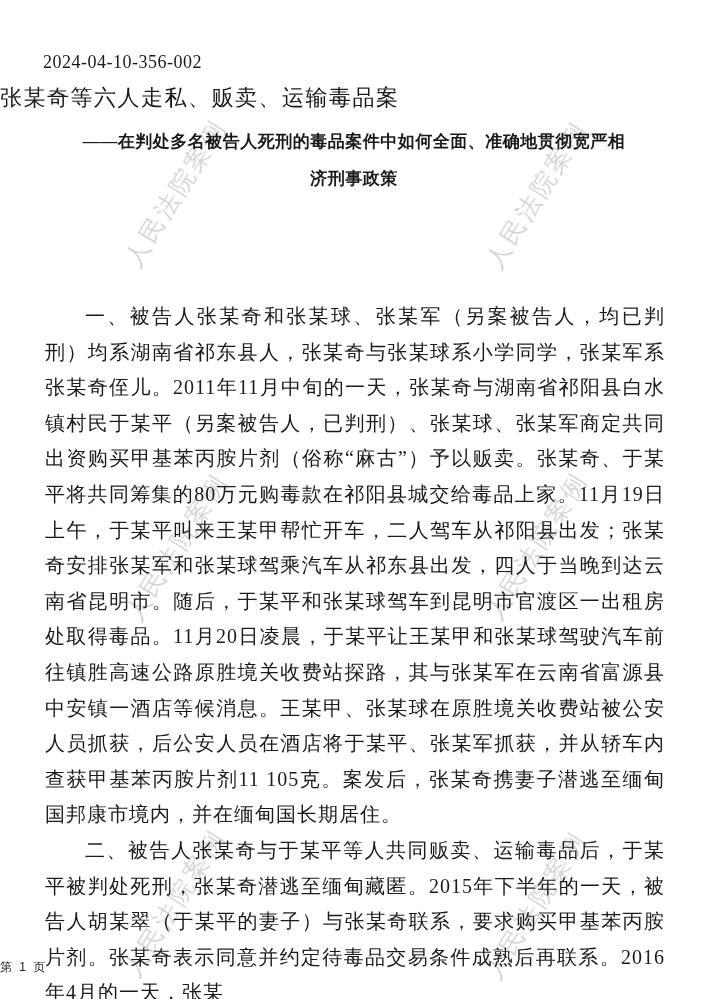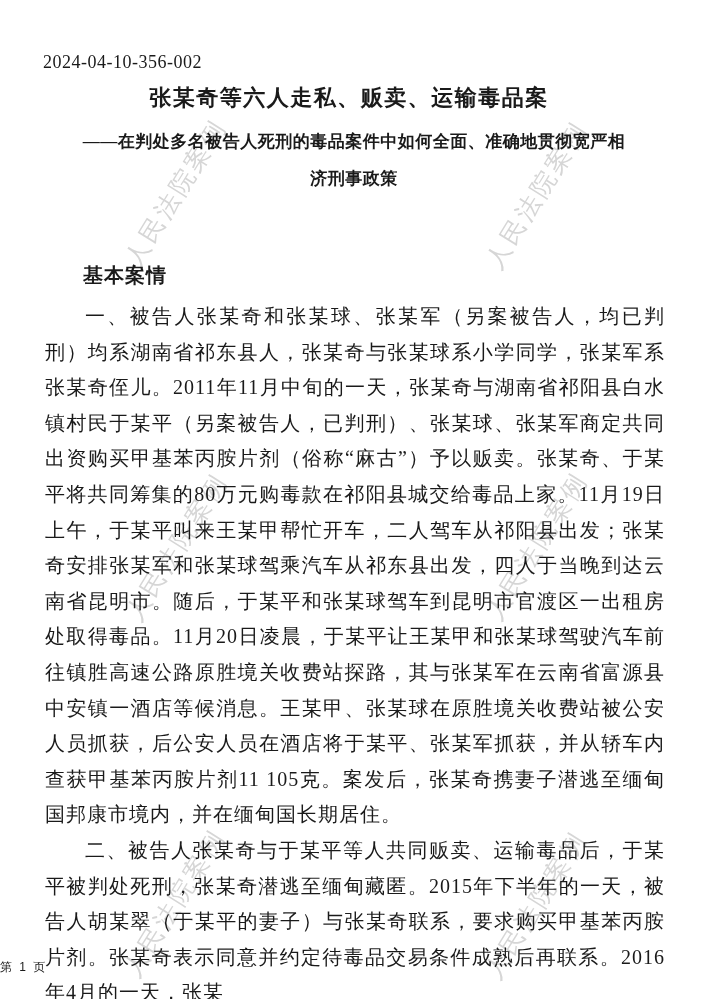--- a/index.html
+++ b/index.html
@@ -38,23 +38,23 @@
   .doc-number {
     position: absolute;
     left: 43px; top: 52px;
     font-size: 18px;
     letter-spacing: 0.5px;
   }
   .case-title {
     position: absolute;
     left: 0; right: 8px; top: 83px;
     margin: 0;
-    text-align: center;
+    text-align: left;
     font-size: 22px;
-    font-weight: bold;
+    font-weight: normal;
     letter-spacing: 1.5px;
   }
   .case-subtitle {
     position: absolute;
     left: 79px; right: 77px; top: 123px;
     text-align: center;
     font-size: 17px;
     line-height: 37px;
     font-weight: 600;
     letter-spacing: 0.5px;
@@ -122,21 +122,20 @@
     <span class="wm wm6" style="color: rgb(214, 214, 214);">人民法院案例</span>
   </div>
 
   <div class="doc-number">2024-04-10-356-002</div>
 
   <h1 class="case-title">张某奇等六人走私、贩卖、运输毒品案</h1>
 
   <div class="case-subtitle">——在判处多名被告人死刑的毒品案件中如何全面、准确地贯彻宽严相济刑事政策</div>
 
 
-  <h2 class="section-heading">基本案情</h2>
 
   <div class="body-text">
     <p class="para">一、被告人张某奇和张某球、张某军（另案被告人，均已判刑）均系湖南省祁东县人，张某奇与张某球系小学同学，张某军系张某奇侄儿。2011年11月中旬的一天，张某奇与湖南省祁阳县白水镇村民于某平（另案被告人，已判刑）、张某球、张某军商定共同出资购买甲基苯丙胺片剂（俗称“麻古”）予以贩卖。张某奇、于某平将共同筹集的80万元购毒款在祁阳县城交给毒品上家。11月19日上午，于某平叫来王某甲帮忙开车，二人驾车从祁阳县出发；张某奇安排张某军和张某球驾乘汽车从祁东县出发，四人于当晚到达云南省昆明市。随后，于某平和张某球驾车到昆明市官渡区一出租房处取得毒品。11月20日凌晨，于某平让王某甲和张某球驾驶汽车前往镇胜高速公路原胜境关收费站探路，其与张某军在云南省富源县中安镇一酒店等候消息。王某甲、张某球在原胜境关收费站被公安人员抓获，后公安人员在酒店将于某平、张某军抓获，并从轿车内查获甲基苯丙胺片剂11 105克。案发后，张某奇携妻子潜逃至缅甸国邦康市境内，并在缅甸国长期居住。</p>
     <p class="para">二、被告人张某奇与于某平等人共同贩卖、运输毒品后，于某平被判处死刑，张某奇潜逃至缅甸藏匿。2015年下半年的一天，被告人胡某翠（于某平的妻子）与张某奇联系，要求购买甲基苯丙胺片剂。张某奇表示同意并约定待毒品交易条件成熟后再联系。2016年4月的一天，张某</p>
   </div>
 
   <div class="page-footer">第 1 页</div>
 
 </div>
 

